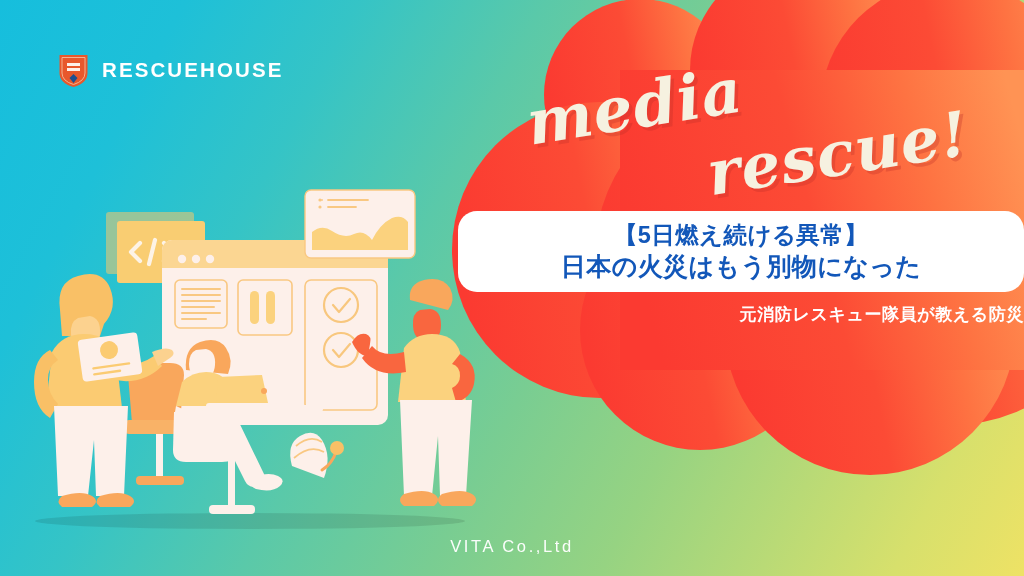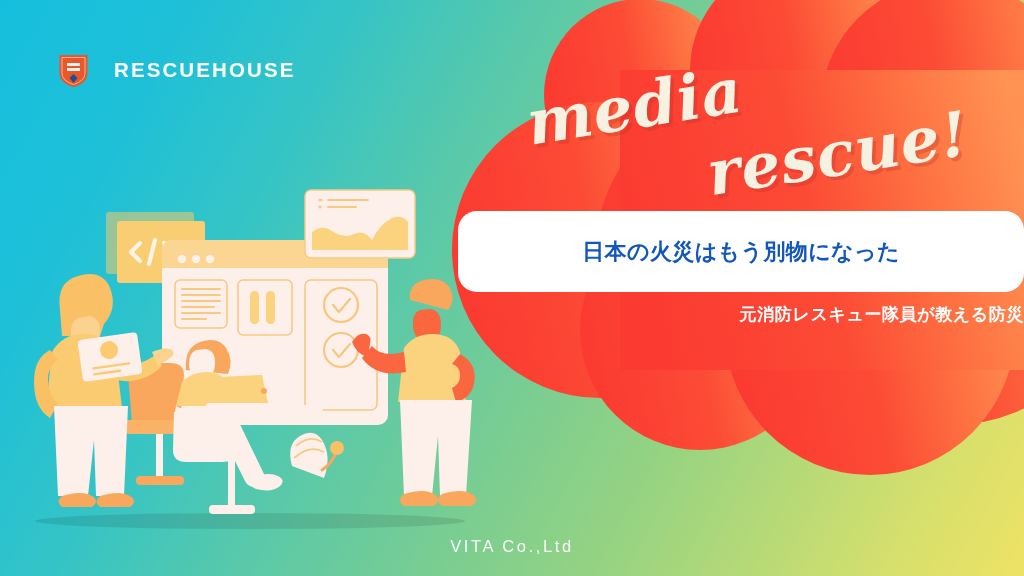--- a/index.html
+++ b/index.html
@@ -29,21 +29,21 @@
   
   .blob-wrap {
     position:absolute; inset:0;
     pointer-events:none;
   }
   .blob-svg { position:absolute; top:0; left:0; width:1024px; height:576px; }
 
   
   .logo-row {
     position:absolute; left:58px; top:52px;
-    display:flex; align-items:center; gap:25px;
+    display:flex; align-items:center; gap:13px;
     z-index:30;
   }
   .logo-badge { width:31px; height:36px; display:block; }
   .logo-text {
     color:#ffffff;
     font-size:20.5px;
     font-weight:bold;
     letter-spacing:2.1px;
     white-space:nowrap;
     line-height:1;
@@ -89,21 +89,21 @@
     z-index:28;
   }
   .headline-line {
     color:#1257b9;
     font-weight:bold;
     font-size:23.5px;
     line-height:1.25;
     letter-spacing:0.4px;
     white-space:nowrap;
   }
-  .headline-line.l2 { font-size:22px; }
+  .headline-line.l2 { font-size:25px; }
 
   
   .subtitle {
     position:absolute;
     left:458px; top:303px;
     width:566px;
     text-align:right;
     color:#ffffff;
     font-weight:bold;
     font-size:17px;
@@ -273,20 +273,21 @@
     </svg>
     <span class="logo-text">RESCUEHOUSE</span>
   </div>
 
   <div class="script-wrap">
     <span class="script-line script-media">media</span>
     <span class="script-line script-rescue">rescue!</span>
   </div>
 
   <div class="headline-pill">
+    <span class="headline-line l1">【5日燃え続ける異常】</span>
     <span class="headline-line l2">日本の火災はもう別物になった</span>
   </div>
 
   <div class="subtitle">元消防レスキュー隊員が教える防災</div>
 
   <div class="footer">VITA Co.,Ltd</div>
 
 </div>
 
 </body></html>

